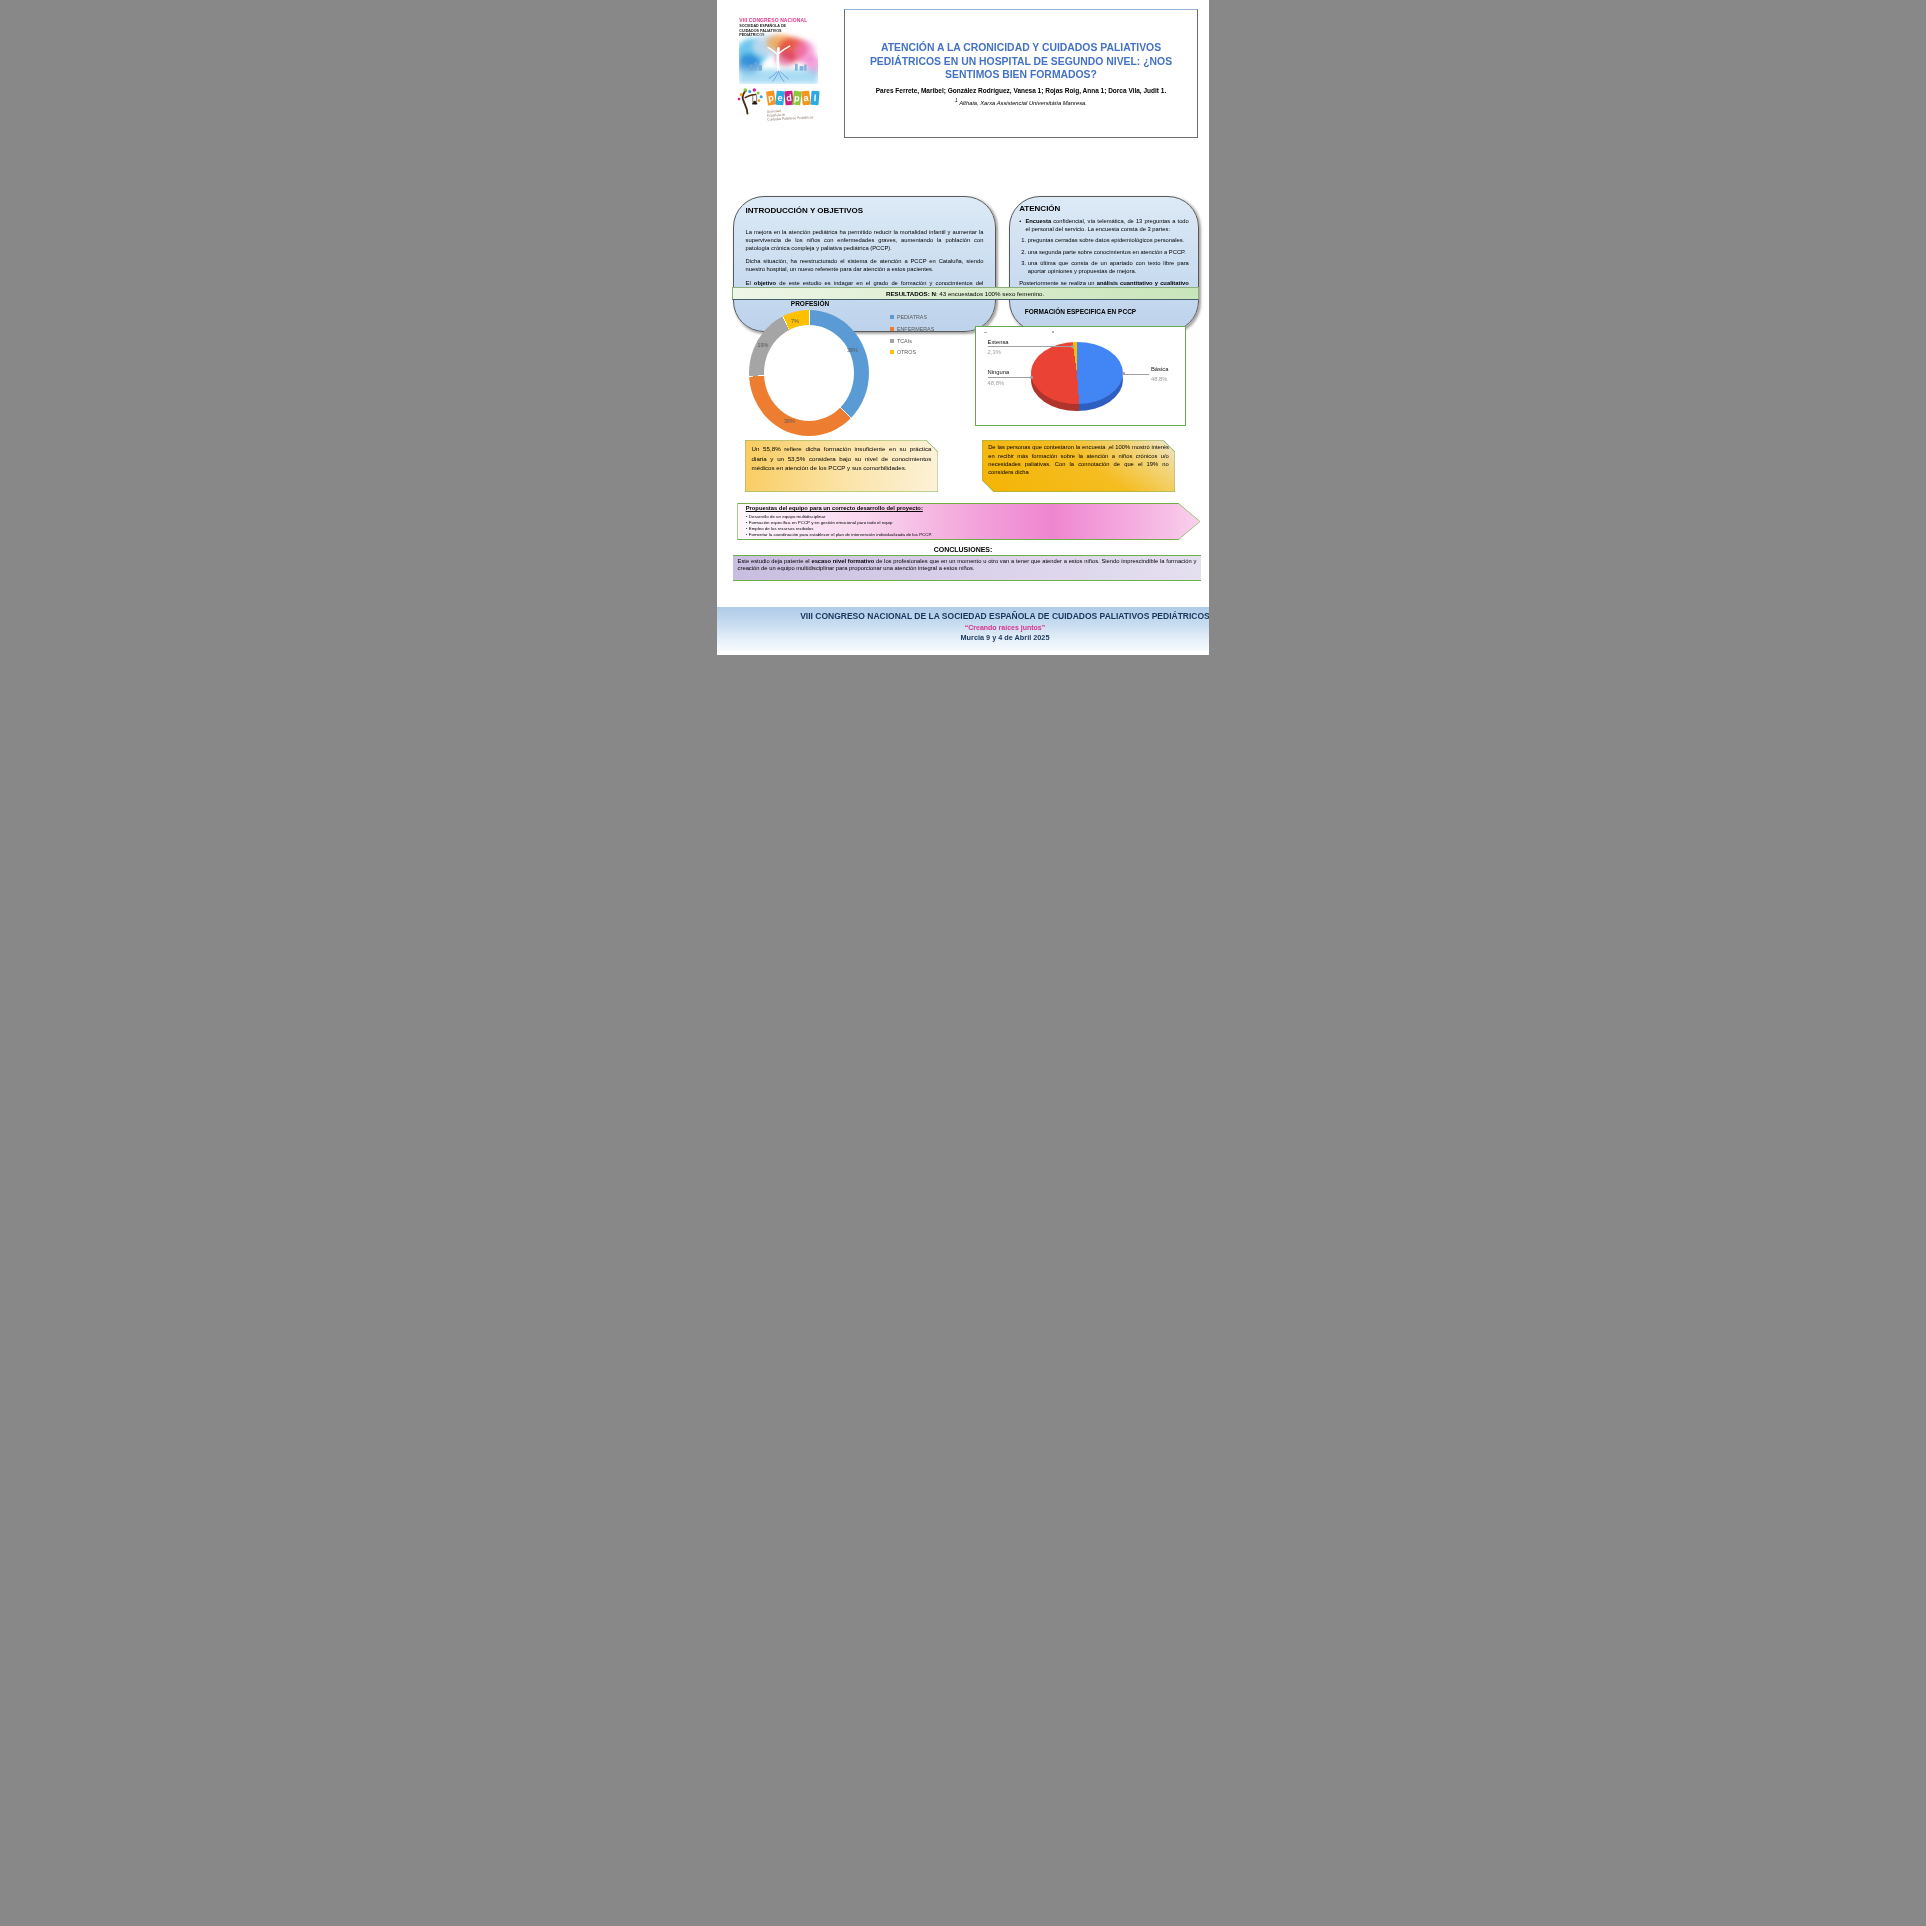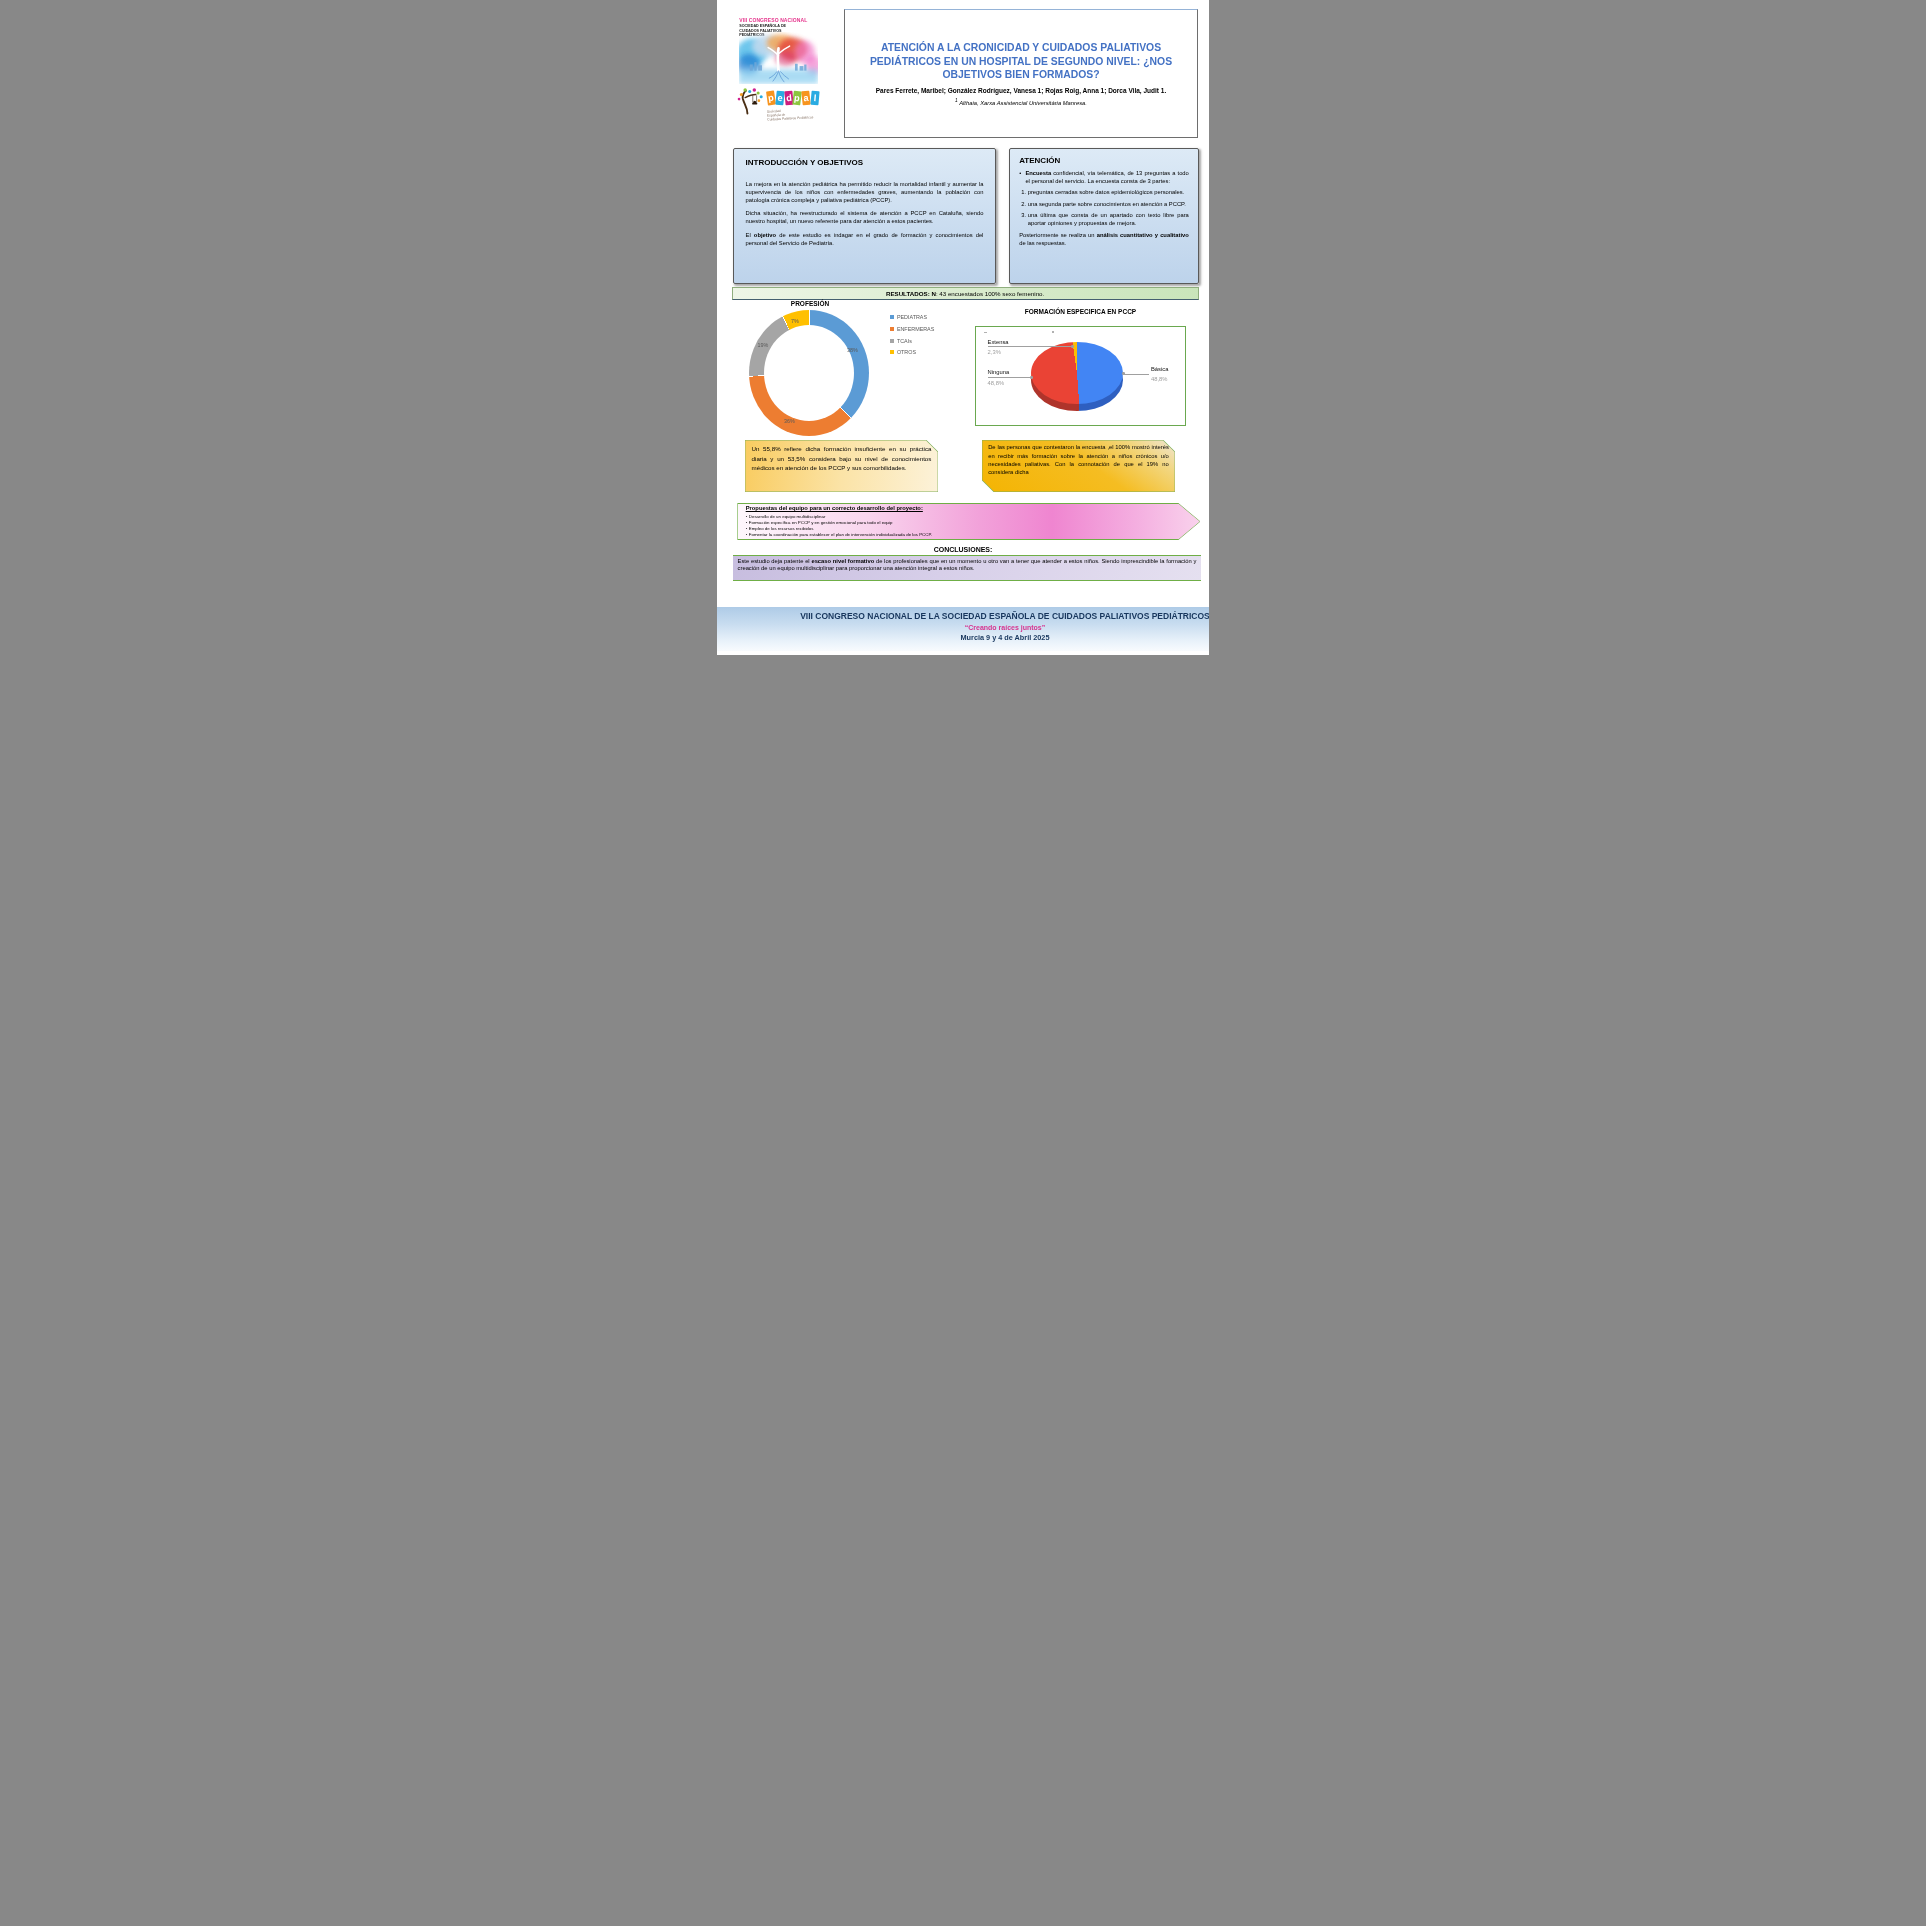--- a/index.html
+++ b/index.html
@@ -23,23 +23,23 @@
   
   .title-box{left:127px;top:9.2px;width:354px;height:129px;background:#fff;
              border:0.4px solid #6e6e6e;border-top:1.5px solid #95B3D7;box-sizing:border-box;
              display:flex;flex-direction:column;justify-content:center;text-align:center;
              padding:6.2px 13px;}
   .main-title{color:#4472C4;font-weight:bold;font-size:10.4px;line-height:1.3;}
   .authors{font-size:6.5px;font-weight:bold;margin-top:5.4px;line-height:1.3;}
   .affiliation{font-size:5.8px;font-style:italic;margin-top:3.1px;}
 
   
-  .round-box{border:0.4px solid #595959;border-radius:2px;box-sizing:border-box;
+  .round-box{border:0.4px solid #595959;border-radius:31px;box-sizing:border-box;
              background:linear-gradient(180deg,#DDEAF6 0%,#CBDDF0 55%,#BDD3EB 100%);
-             box-shadow:1.5px 1.9px 2.3px rgba(60,60,60,0.45);}
+             box-shadow:1.5px 1.9px 2.3px rgba(60,60,60,0.45);margin-top:48px;}
   .intro-box{left:16px;top:148px;width:263px;height:136px;padding:8.5px 11.6px;}
   .methods-box{left:292px;top:148px;width:190px;height:136px;padding:7px 9.2px;}
   .sec-heading{font-size:8px;font-weight:bold;color:#000;}
   .body-txt{font-size:5.8px;line-height:1.42;text-align:justify;color:#000;}
   .intro-box p{margin:5px 0 0 0;}
   .methods-box .b1{margin-top:3.9px;padding-left:6.2px;position:relative;}
   .methods-box .b1::before{content:"\2022";position:absolute;left:0;top:0;}
   .methods-box ol{margin:3.1px 0 0 0;padding-left:8.5px;}
   .methods-box ol li{margin-top:3.1px;text-align:justify;}
   .methods-box .post{margin-top:3.1px;}
@@ -195,21 +195,21 @@
       <span class="pedpal-letter" style="transform: rotate(5deg); background: rgb(41, 171, 226);">l</span>
     </div>
     <div class="pedpal-sub">
       <div>Sociedad</div>
       <div>Española de</div>
       <div>Cuidados Paliativos Pediátricos</div>
     </div>
   </div>
 
   <div class="abs title-box">
-    <div class="main-title">ATENCIÓN A LA CRONICIDAD Y CUIDADOS PALIATIVOS PEDIÁTRICOS EN UN HOSPITAL DE SEGUNDO NIVEL: ¿NOS OBJETIVOS BIEN FORMADOS?</div>
+    <div class="main-title">ATENCIÓN A LA CRONICIDAD Y CUIDADOS PALIATIVOS PEDIÁTRICOS EN UN HOSPITAL DE SEGUNDO NIVEL: ¿NOS SENTIMOS BIEN FORMADOS?</div>
     <div class="authors">Pares Ferrete, Maribel; González Rodríguez, Vanesa 1; Rojas Roig, Anna 1; Dorca Vila, Judit 1.</div>
     <div class="affiliation"><sup>1</sup><span> Althaia, Xarxa Assistencial Universitària Manresa.</span></div>
   </div>
 
   <div class="abs round-box intro-box">
     <div class="sec-heading">INTRODUCCIÓN Y OBJETIVOS</div>
     <p class="body-txt" style="margin-top:13px">La mejora en la atención pediátrica ha permitido reducir la mortalidad infantil y aumentar la supervivencia de los niños con enfermedades graves, aumentando la población  con patología crónica compleja y paliativa pediátrica (PCCP).</p>
     <p class="body-txt">Dicha situación, ha reestructurado el sistema de atención a PCCP en Cataluña, siendo nuestro hospital,  un nuevo referente para dar atención a estos pacientes.</p>
     <p class="body-txt"><span>El </span><b>objetivo</b><span> de este estudio es indagar en el grado de formación y conocimientos del personal del Servicio de Pediatría.</span></p>
   </div>

